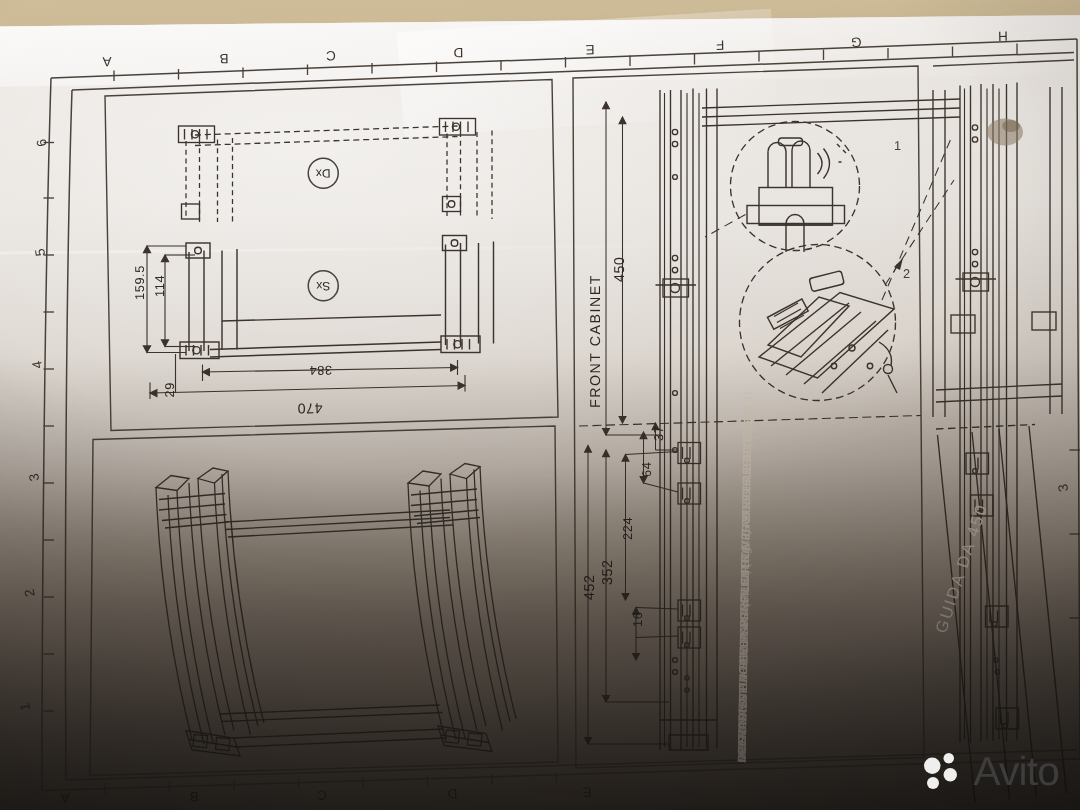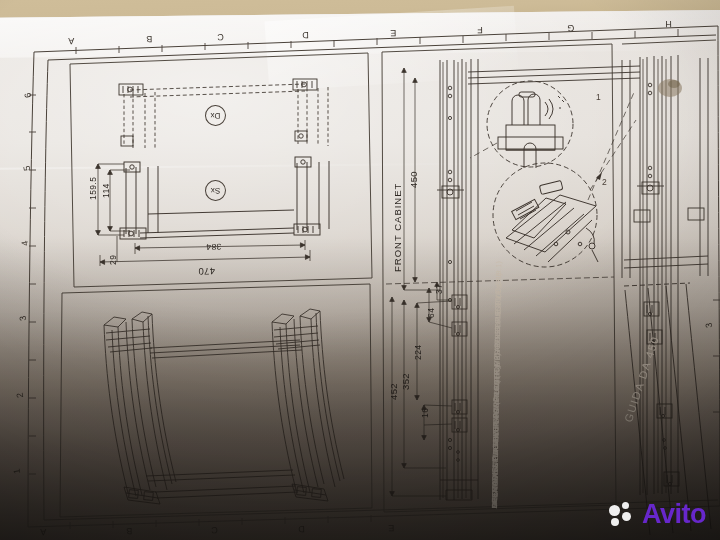--- a/index.html
+++ b/index.html
@@ -74,21 +74,21 @@
 
   
   .avito{
     position:absolute;right:14px;bottom:12px;
     display:flex;align-items:center;gap:7px;
     opacity:.93;
   }
   .avito-dots{position:relative;width:26px;height:26px;}
   .avito-dots i{position:absolute;border-radius:50%;background:#fff;display:block;}
   .avito-word{
-    color:#6d28d9;font-size:27px;font-weight:bold;letter-spacing:-0.5px;
+    color:#404040;font-size:27px;font-weight:normal;letter-spacing:-0.5px;
     font-family:"Liberation Sans",sans-serif;line-height:1;
   }
 </style>
 </head>
 <body>
 
 <div id="stage">
 
   <div class="wall"></div>
 

